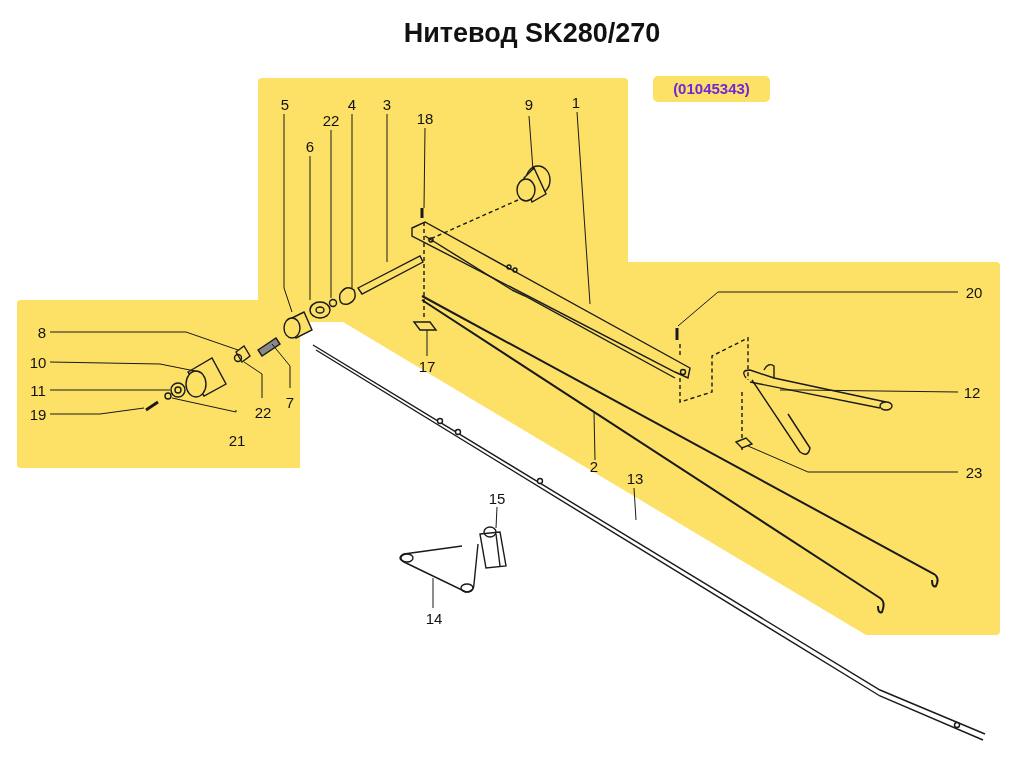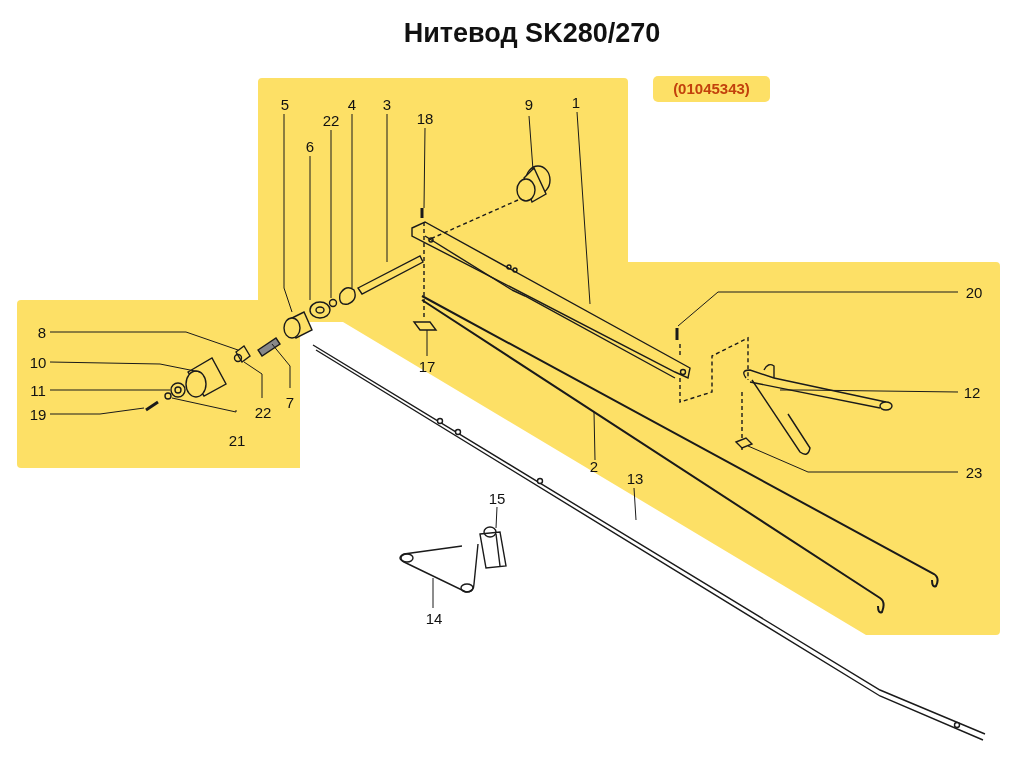--- a/index.html
+++ b/index.html
@@ -1,18 +1,18 @@
 <!DOCTYPE html>
 <html><head>
   <meta charset="utf-8">
   <style>
     html, body { margin: 0; padding: 0; background: #ffffff; }
     body { width: 1024px; height: 770px; position: relative; overflow: hidden; font-family: "Liberation Sans", sans-serif; }
     .title { position: absolute; left: 0; top: 18px; width: 1024px; text-align: center; font-weight: bold; font-size: 27px; color: #111; font-family: "Liberation Sans", sans-serif; padding-left: 20px; }
-    .code-badge { position: absolute; left: 653px; top: 76px; width: 117px; height: 26px; background: #fde066; border-radius: 5px; text-align: center; line-height: 26px; font-weight: bold; font-size: 15px; color: #c2410c; font-family: "Liberation Sans", sans-serif; }
+    .code-badge { position: absolute; left: 653px; top: 76px; width: 117px; height: 26px; background: #fde066; border-radius: 5px; text-align: center; line-height: 26px; font-weight: bold; font-size: 15px; color: #6d28d9; font-family: "Liberation Sans", sans-serif; }
     svg.diagram { position: absolute; left: 0; top: 0; }
     .lbl { font-family: "Liberation Sans", sans-serif; font-size: 15px; fill: #111; }
   </style>
 </head>
 <body>
 
 <div class="title">Нитевод SK280/270</div>
 <div class="code-badge">(01045343)</div>
 
 <svg class="diagram" width="1024" height="770" viewBox="0 0 1024 770" xmlns="http://www.w3.org/2000/svg">

